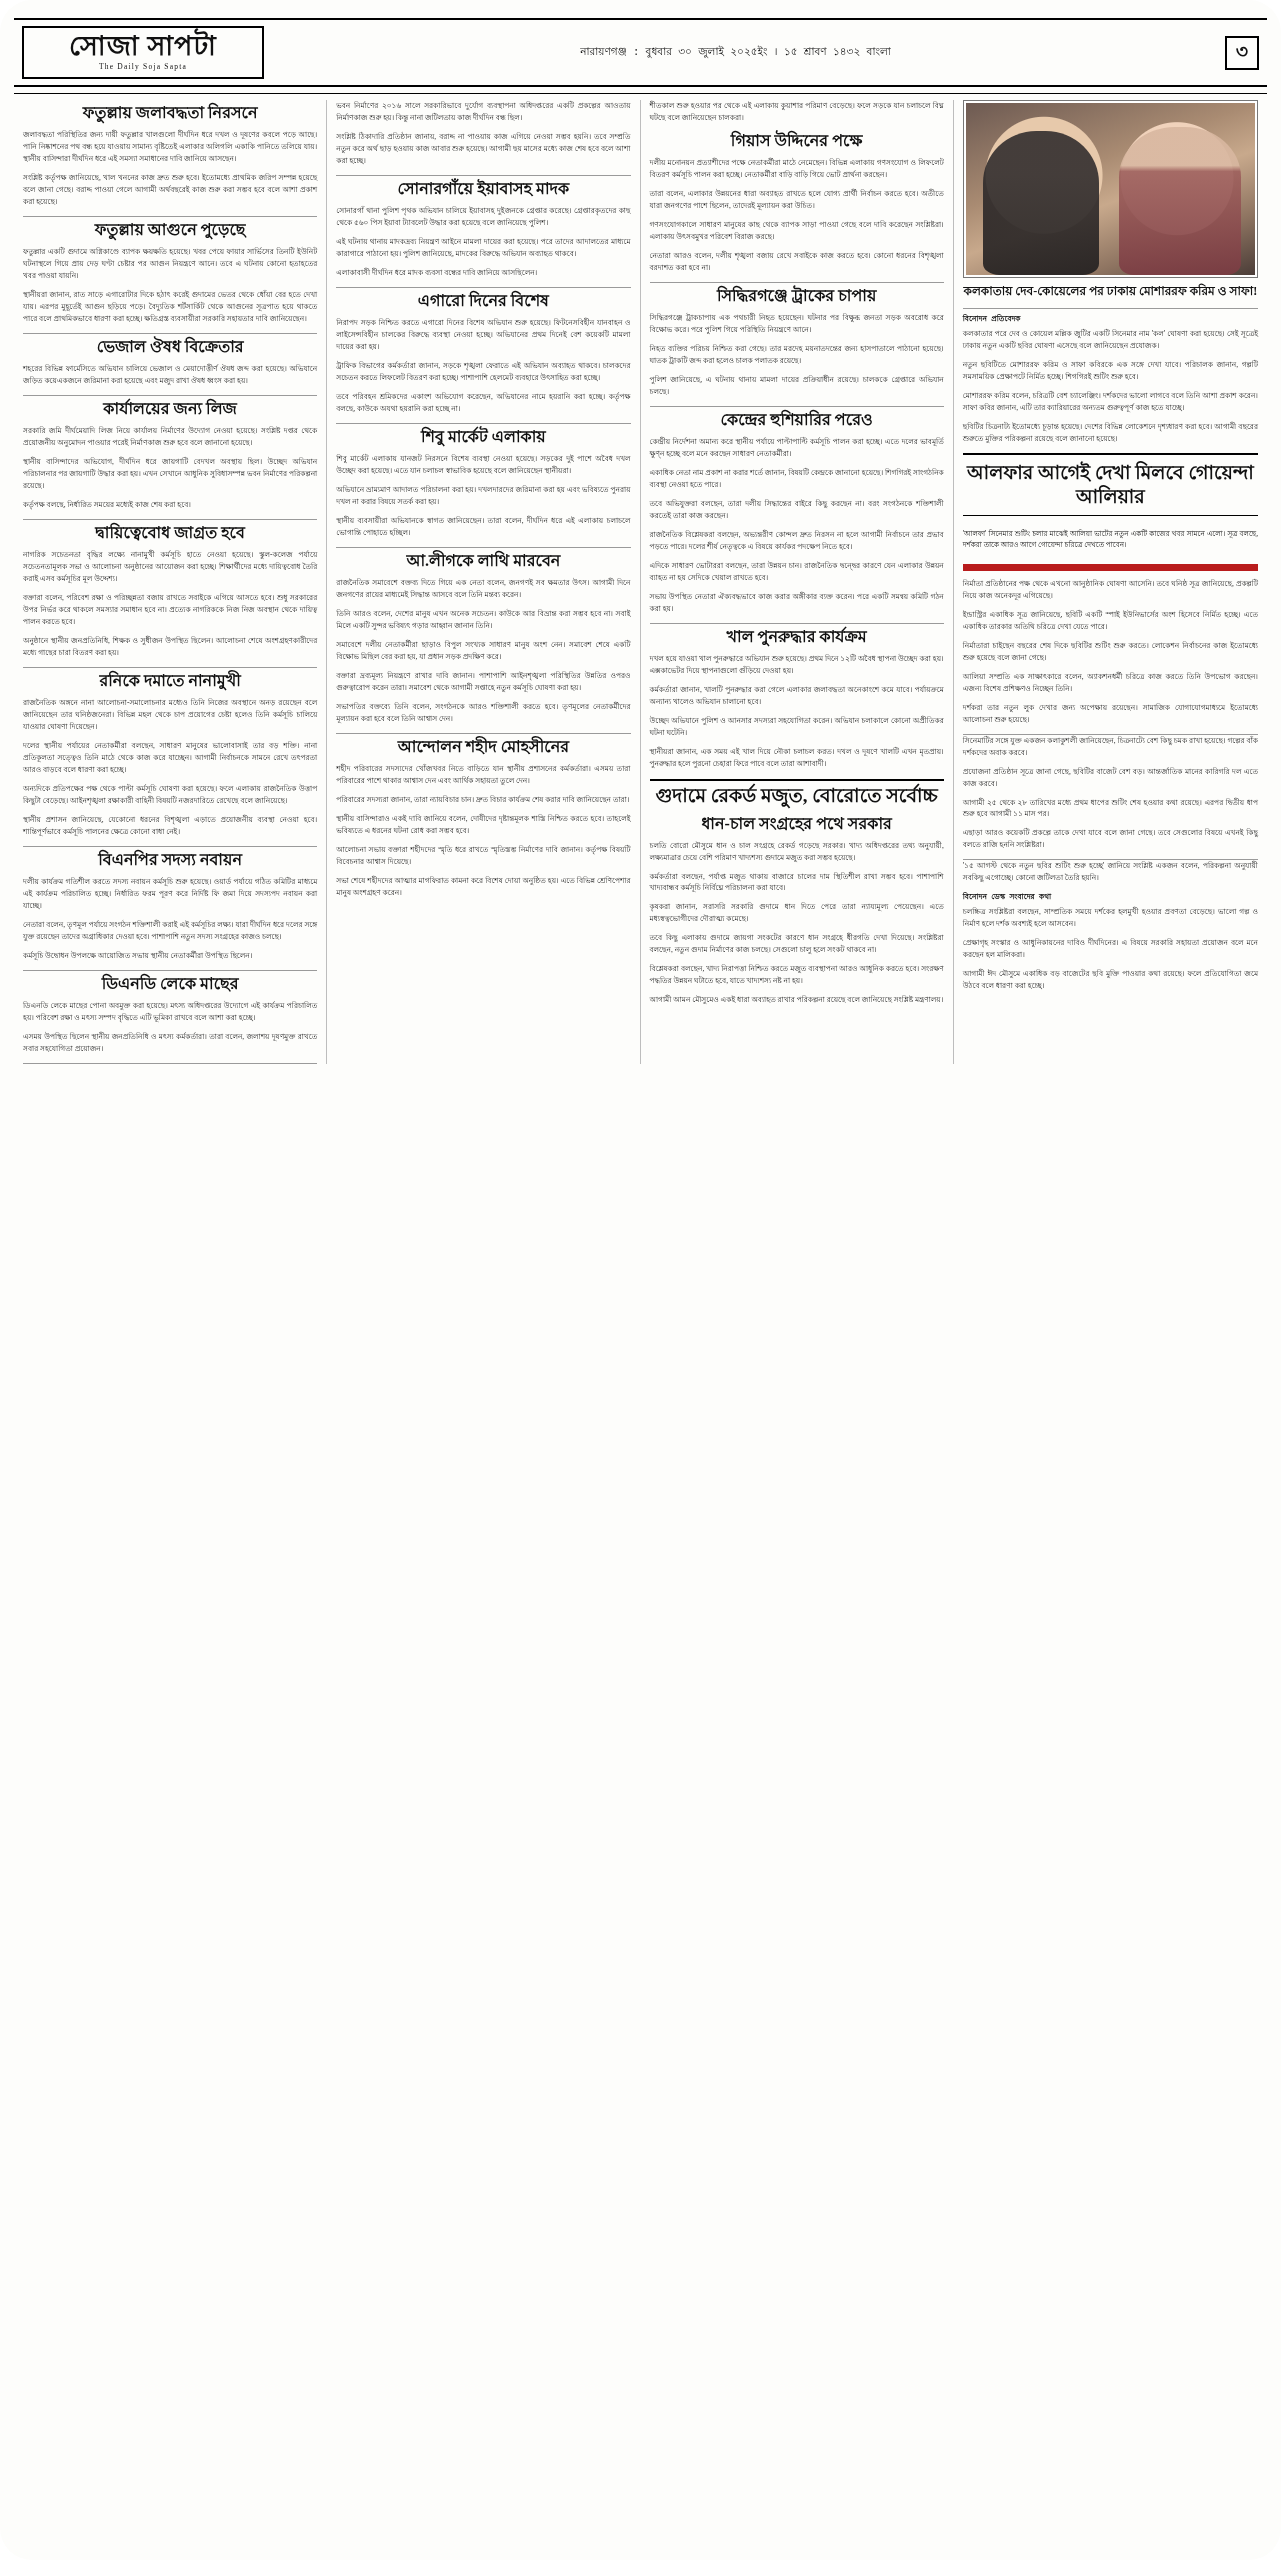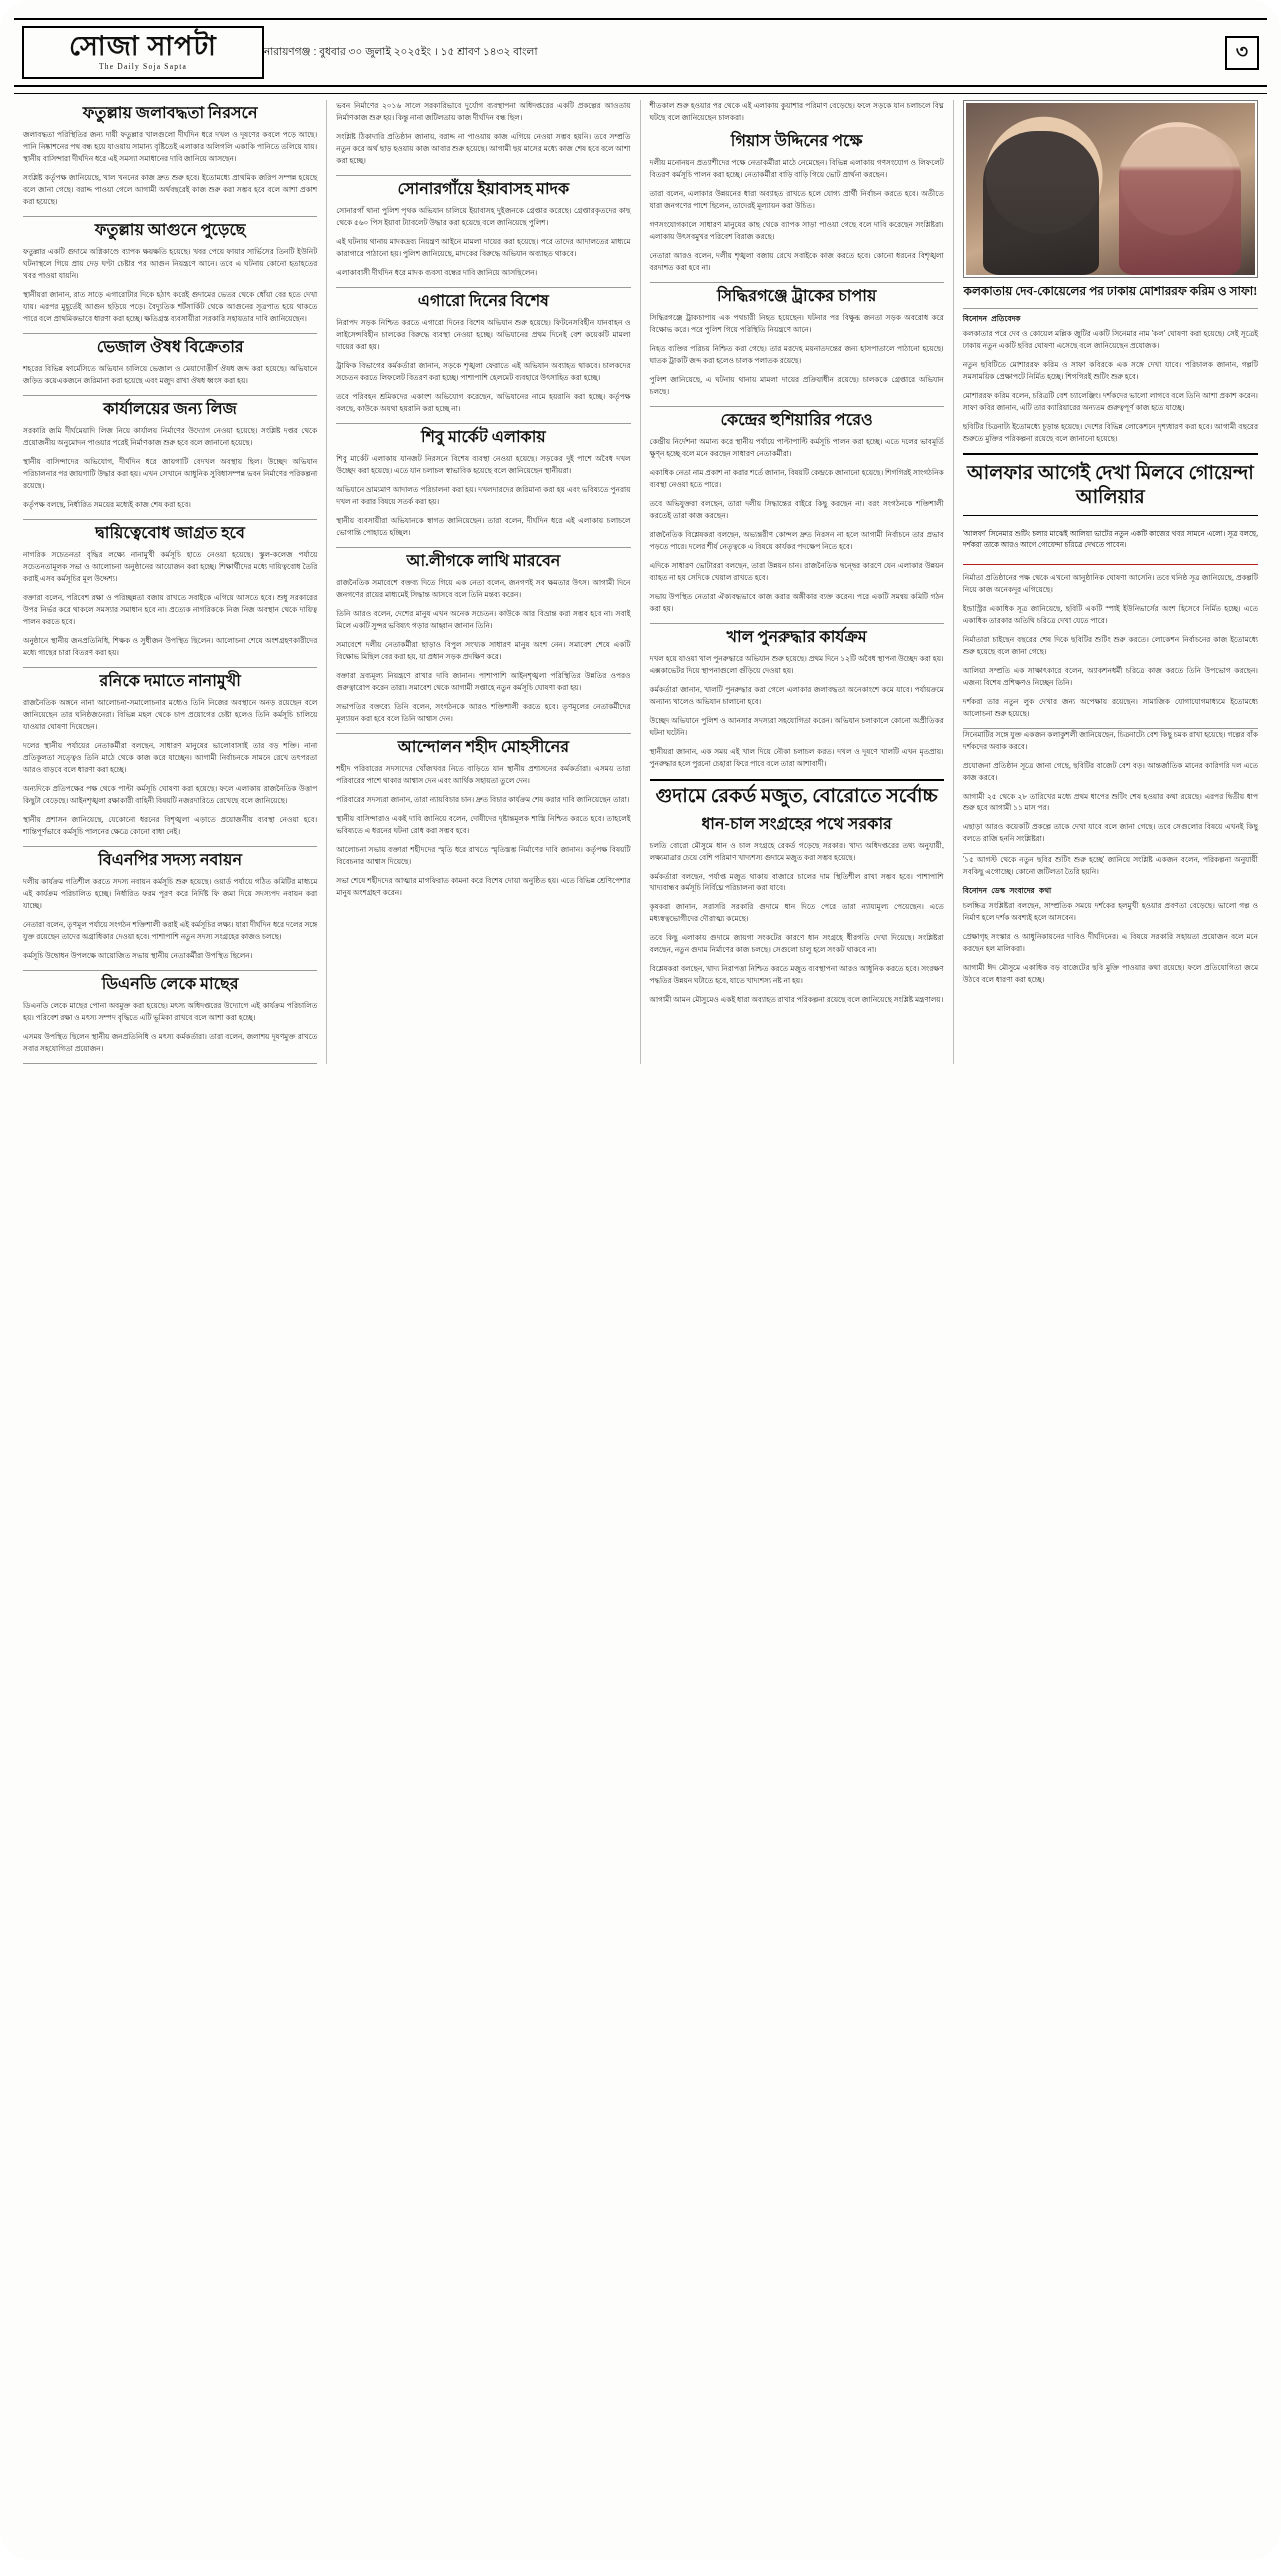--- a/index.html
+++ b/index.html
@@ -41,24 +41,24 @@
     line-height:1.05;
   }
   .logo-en{
     font-size:7.5px;
     letter-spacing:1.2px;
     margin-top:2px;
     font-family:"Liberation Serif", serif;
   }
   .masthead-center{
     flex:1;
-    text-align:left;
+    text-align:center;
     padding-right:18px;
     font-size:10.5px;
-    font-family:Liberation Sans, sans-serif;
+    font-family:Liberation Mono, monospace;
   }
   .page-num{
     border:2px solid #000;
     width:30px;height:30px;
     display:flex;align-items:center;justify-content:center;
     font-family:"Liberation Serif", serif;
     font-size:19px;font-weight:bold;
   }
   
   .columns{
@@ -149,21 +149,21 @@
     margin:4px 0 6px 0;
   }
   .small-note{
     font-size:7.2px;
     font-family:"Liberation Serif", serif;
     line-height:1.6;
     text-align:justify;
   }
   .quotebox{
     border-top:1px solid #000;
-    border-bottom:1px solid #b91c1c;
+    border-bottom:7px solid #b91c1c;
     padding:5px 0;
     margin:7px 0;
   }
   .col4-sep{
     border-top:2px solid #000;
     margin:8px 0 6px 0;
   }
 </style>
 </head>
 <body>

